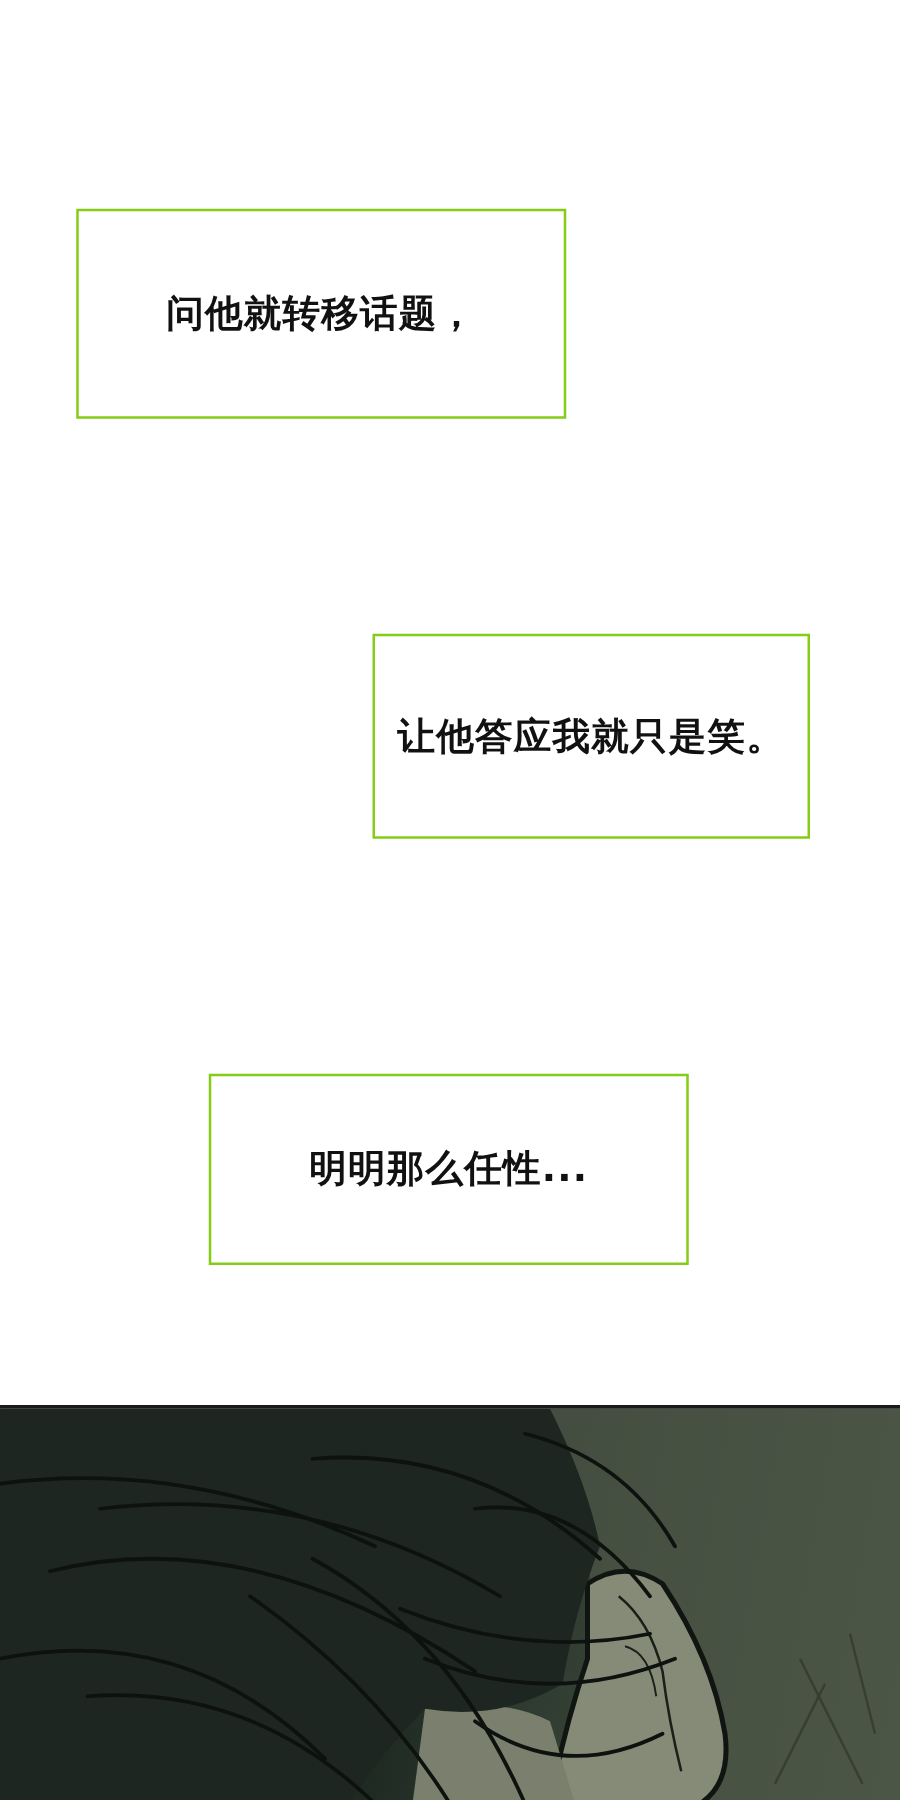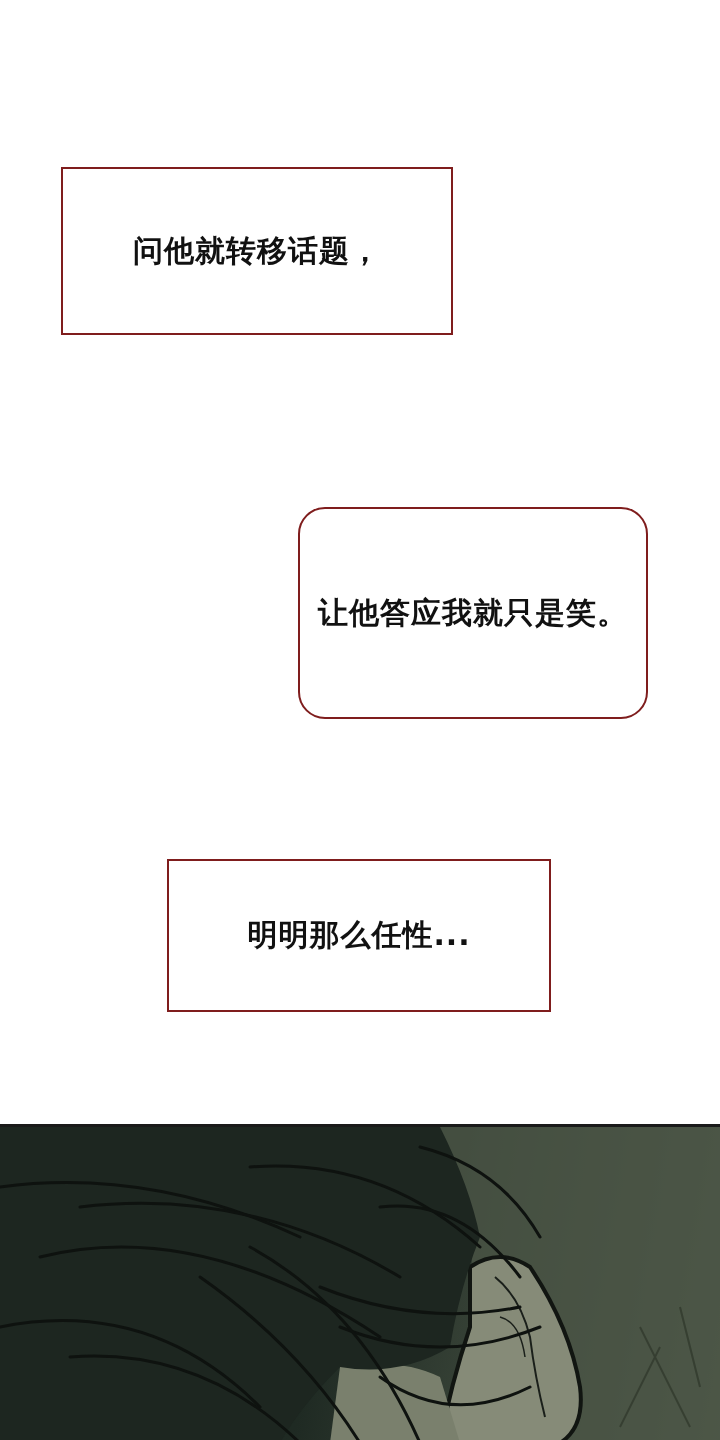--- a/index.html
+++ b/index.html
@@ -4,30 +4,30 @@
   <style>
     html, body { margin: 0; padding: 0; }
     body {
       width: 720px; height: 1440px; position: relative; overflow: hidden;
       background: #ffffff;
       font-family: "DejaVu Sans", "Liberation Sans", sans-serif;
     }
     .caption-box {
       position: absolute;
       background: #ffffff;
-      border: 2px solid #7f1d1d;
+      border: 2px solid #84cc16;
       box-sizing: border-box;
       display: flex; align-items: center; justify-content: center;
     }
     .caption-text {
       font-size: 30px; font-weight: bold; color: #111111;
       letter-spacing: 1px; white-space: nowrap;
     }
     #box1 { left: 61px; top: 167px; width: 392px; height: 168px; }
-    #box2 { left: 298px; top: 507px; width: 350px; height: 212px; border-radius: 27px; }
+    #box2 { left: 298px; top: 507px; width: 350px; height: 164px; }
     #box3 { left: 167px; top: 859px; width: 384px; height: 153px; }
 
     .panel {
       position: absolute; left: 0; top: 1124px; width: 720px; height: 316px;
       border-top: 3px solid #1a1a1a;
       overflow: hidden;
       background: linear-gradient(100deg, #1a221d 0%, #1f2a23 45%, #3a4539 70%, #56604f 100%);
     }
     .panel svg { position: absolute; left: 0; top: 0; }
   </style>

